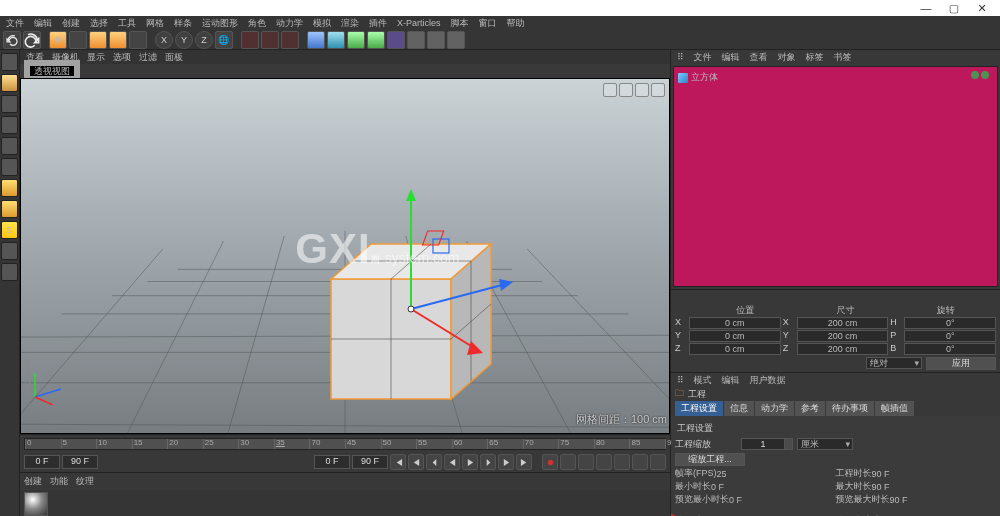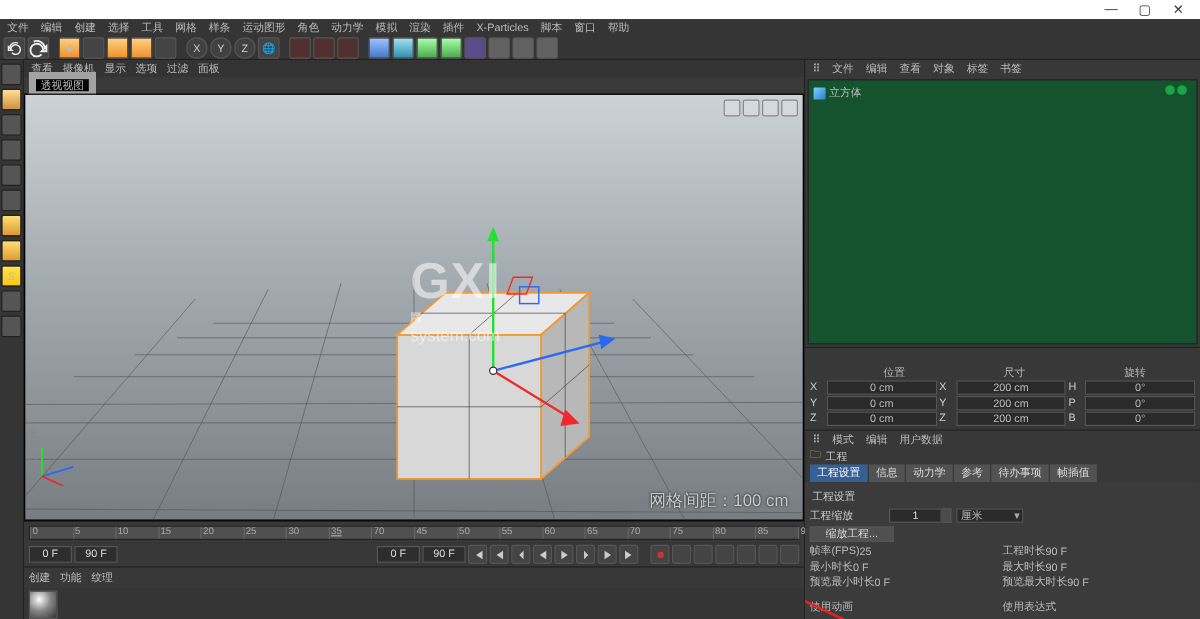--- a/index.html
+++ b/index.html
@@ -25,39 +25,39 @@
 .lb7{background:linear-gradient(#ffdf70,#dd9930);} .lb8{background:linear-gradient(#ffe54a,#ffc515);} .lb9{background:#555;} .lb10{background:#555;}
 .viewport-wrap { display:flex; flex-direction:column; flex:1; }
 .vp-sub { height:14px; background:#333; display:flex; gap:8px; padding:0 6px; align-items:center; color:#bbb; }
 .vp-titletab{height:14px;background:#000000;padding:5px 4px;display:inline-flex;align-items:center;border:6px solid #a3a3a3;}
 .viewport { flex:1; background:linear-gradient(#cbd3d7 0%, #a7aeb3 40%, #777d81 100%); position:relative; overflow:hidden; border:1px solid #000; }
 .grid { position:absolute; inset:0; }
 .cube{position:absolute;left:280px;top:150px;width:210px;height:210px;}
 .cube svg{width:100%;height:100%;overflow:visible;}
 .gizmo{position:absolute;left:380px;top:110px;width:140px;height:200px;}
 .axis-corner{position:absolute;left:6px;bottom:28px;width:40px;height:40px;}
-.watermark{position:absolute;left:55%;top:48%;transform:translate(-50%,-50%);font-size:34px;font-weight:bold;color:rgba(255,255,255,0.55);letter-spacing:1px;pointer-events:none;display:flex;align-items:baseline;flex-direction:column;}
+.watermark{position:absolute;left:55%;top:48%;transform:translate(-50%,-50%);font-size:34px;font-weight:bold;color:rgba(255,255,255,0.55);letter-spacing:1px;pointer-events:none;display:flex;align-items:baseline;}
 .watermark .g{font-size:42px;} .watermark small{font-size:14px;font-weight:normal;margin-left:4px;letter-spacing:0;}
-.vp-footer{position:absolute;right:12px;bottom:6px;color:#ccc;font-size:14px;text-shadow:0 0 2px #000;}
+.vp-footer{position:absolute;right:2px;bottom:6px;color:#ccc;font-size:11px;text-shadow:0 0 2px #000;}
 .vp-corners{position:absolute;right:4px;top:4px;display:flex;gap:2px;}
 .vp-corners .cb{width:14px;height:14px;border:1px solid #888;background:#fff3;border-radius:2px;}
 .timeline{height:18px;background:#383838;border-top:1px solid #222;display:flex;align-items:center;padding:0 4px;gap:1px;}
 .timeline .track{flex:1;height:12px;background:#505050;border:1px solid #222;position:relative;}
 .timeline .tick{position:absolute;top:0;bottom:0;width:1px;background:#666;}
 .timeline .lbl{position:absolute;top:-1px;font-size:8px;color:#aaa;}
 .transport{height:20px;background:#383838;display:flex;align-items:center;gap:2px;padding:0 4px;}
 .transport .field{width:36px;height:14px;background:#2d2d2d;border:1px solid #555;text-align:center;color:#ddd;}
 .transport .sep{flex:1;}
 .transport .pbtn{width:16px;height:16px;border:1px solid #555;background:#444;border-radius:2px;display:flex;align-items:center;justify-content:center;}
 .transport svg{width:9px;height:9px;fill:#ccc;}
 .bottomrow{height:18px;background:#383838;border-top:1px solid #222;display:flex;padding:0 4px;align-items:center;gap:8px;}
 .right { width:330px; display:flex; flex-direction:column; background:#383838; border-left:1px solid #222;}
 .objmgr { height:240px; display:flex; flex-direction:column; border-bottom:1px solid #222;}
 .objmgr .hdr{height:14px;display:flex;gap:10px;padding:0 6px;align-items:center;}
-.objmgr .body{flex:1;background:#14532d;border:1px solid #222;margin:2px;position:relative;}
+.objmgr .body{flex:1;background:#be185d;border:1px solid #222;margin:2px;position:relative;}
 .cube-icon{width:10px;height:10px;display:inline-block;background:linear-gradient(135deg,#7ed0ff,#2a80c8);margin-right:3px;border-radius:1px;}
 .objitem{position:absolute;top:4px;left:4px;display:flex;align-items:center;}
 .mini-icons{position:absolute;top:4px;right:8px;display:flex;gap:2px;}
 .mini-icons .m{width:8px;height:8px;border-radius:4px;} .m.on{background:rgba(30,200,80,0.7);}
 .attrmgr{flex:1;display:flex;flex-direction:column;overflow:hidden;}
 .attrmgr .hdr{height:14px;display:flex;gap:10px;padding:0 6px;align-items:center;}
 .attr-title{height:14px;padding:0 4px;display:flex;align-items:center;color:#ccc;}
 .attr-tabs{display:flex;gap:0;padding:0 4px;}
 .attr-tabs .tab{padding:1px 6px;margin-right:1px;background:#525252;color:#ddd;}
 .attr-tabs .tab.active{background:#365f94;color:#fff;}
@@ -403,20 +403,26 @@
           </div>
           <div style="display: flex; gap: 2px; margin-bottom: 1px;">
             <div style="width:12px;color:#ccc">Z</div>
             <div class="val" style="flex:1;height:12px;background:#2a2a2a;border:1px solid #555;text-align:center">0 cm</div>
             <div style="width:12px;color:#ccc">Z</div>
             <div class="val" style="flex:1;height:12px;background:#2a2a2a;border:1px solid #555;text-align:center">200 cm</div>
             <div style="width:12px;color:#ccc">B</div>
             <div class="val" style="flex:1;height:12px;background:#2a2a2a;border:1px solid #555;text-align:center">0°</div>
           </div>
         </div>
+      <div style="display:flex;justify-content:flex-end;gap:4px;margin-top:2px;">
+        <div class="dropdown">
+            <span>绝对</span>
+          </div>
+        <div class="btnbar">应用</div>
+      </div>
     </div>
 
     <div class="attrmgr" style="position:relative;">
       <div class="hdr">⠿ 
         <span>模式</span>
         <span>编辑</span>
         <span>用户数据</span>
       </div>
       <div class="attr-title">
           <span style="color:#e0a050;margin-right:4px;">🗀</span>

